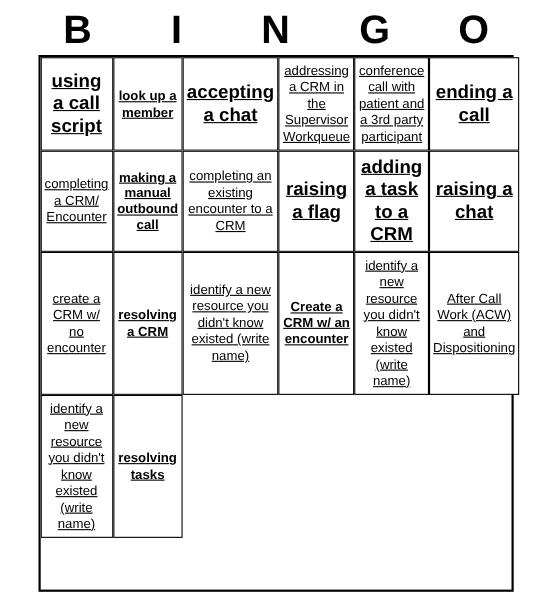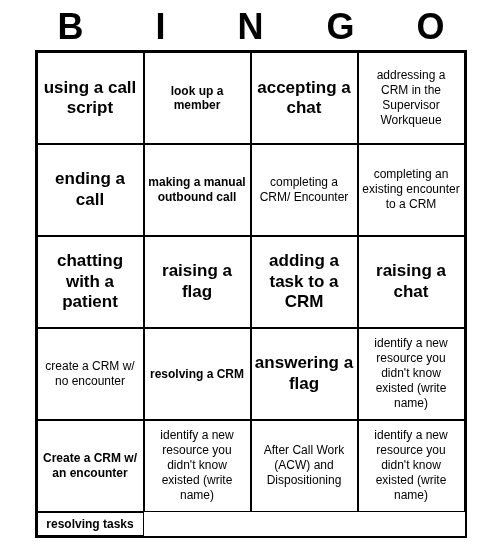--- a/index.html
+++ b/index.html
@@ -20,25 +20,26 @@
     }
     .bingo-letter {
       font-size: 36px;
       font-weight: bold;
       width: 90px;
       text-align: center;
       font-family: Arial, sans-serif;
     }
     .bingo-grid {
       display: grid;
-      grid-template-columns: repeat(4, 1fr);
+      grid-template-columns: repeat(6, 1fr);
       grid-template-rows: repeat(5, 1fr);
       width: 432px;
       height: 488px;
       border: 2px solid #000;
+      text-decoration: underline;
     }
     .bingo-cell {
       border: 1px solid #000;
       display: flex;
       align-items: center;
       justify-content: center;
       text-align: center;
       padding: 4px 3px;
       font-size: 12px;
       line-height: 1.25;
@@ -64,30 +65,29 @@
   <span class="bingo-letter">N</span>
   <span class="bingo-letter">G</span>
   <span class="bingo-letter">O</span>
 </div>
 
 <div class="bingo-grid" id="bingo-grid">
 <div class="bingo-cell large-text">using a call script</div>
     <div class="bingo-cell medium-text">look up a member</div>
     <div class="bingo-cell large-text">accepting a chat</div>
     <div class="bingo-cell">addressing a CRM in the Supervisor Workqueue</div>
+    <div class="bingo-cell">conference call with patient and a 3rd party participant</div>
     <div class="bingo-cell large-text">ending a call</div>
+    <div class="bingo-cell">completing a CRM/ Encounter</div>
     <div class="bingo-cell medium-text">making a manual outbound call</div>
-    <div class="bingo-cell">completing a CRM/ Encounter</div>
     <div class="bingo-cell">completing an existing encounter to a CRM</div>
-    <div class="bingo-cell large-text">chatting with a patient</div>
     <div class="bingo-cell large-text">raising a flag</div>
     <div class="bingo-cell large-text">adding a task to a CRM</div>
     <div class="bingo-cell large-text">raising a chat</div>
     <div class="bingo-cell">create a CRM w/ no encounter</div>
     <div class="bingo-cell medium-text">resolving a CRM</div>
-    <div class="bingo-cell large-text">answering a flag</div>
     <div class="bingo-cell">identify a new resource you didn't know existed (write name)</div>
     <div class="bingo-cell medium-text">Create a CRM w/ an encounter</div>
     <div class="bingo-cell">identify a new resource you didn't know existed (write name)</div>
     <div class="bingo-cell">After Call Work (ACW) and Dispositioning</div>
     <div class="bingo-cell">identify a new resource you didn't know existed (write name)</div>
     <div class="bingo-cell medium-text">resolving tasks</div>
   </div>
 
 </body></html>

